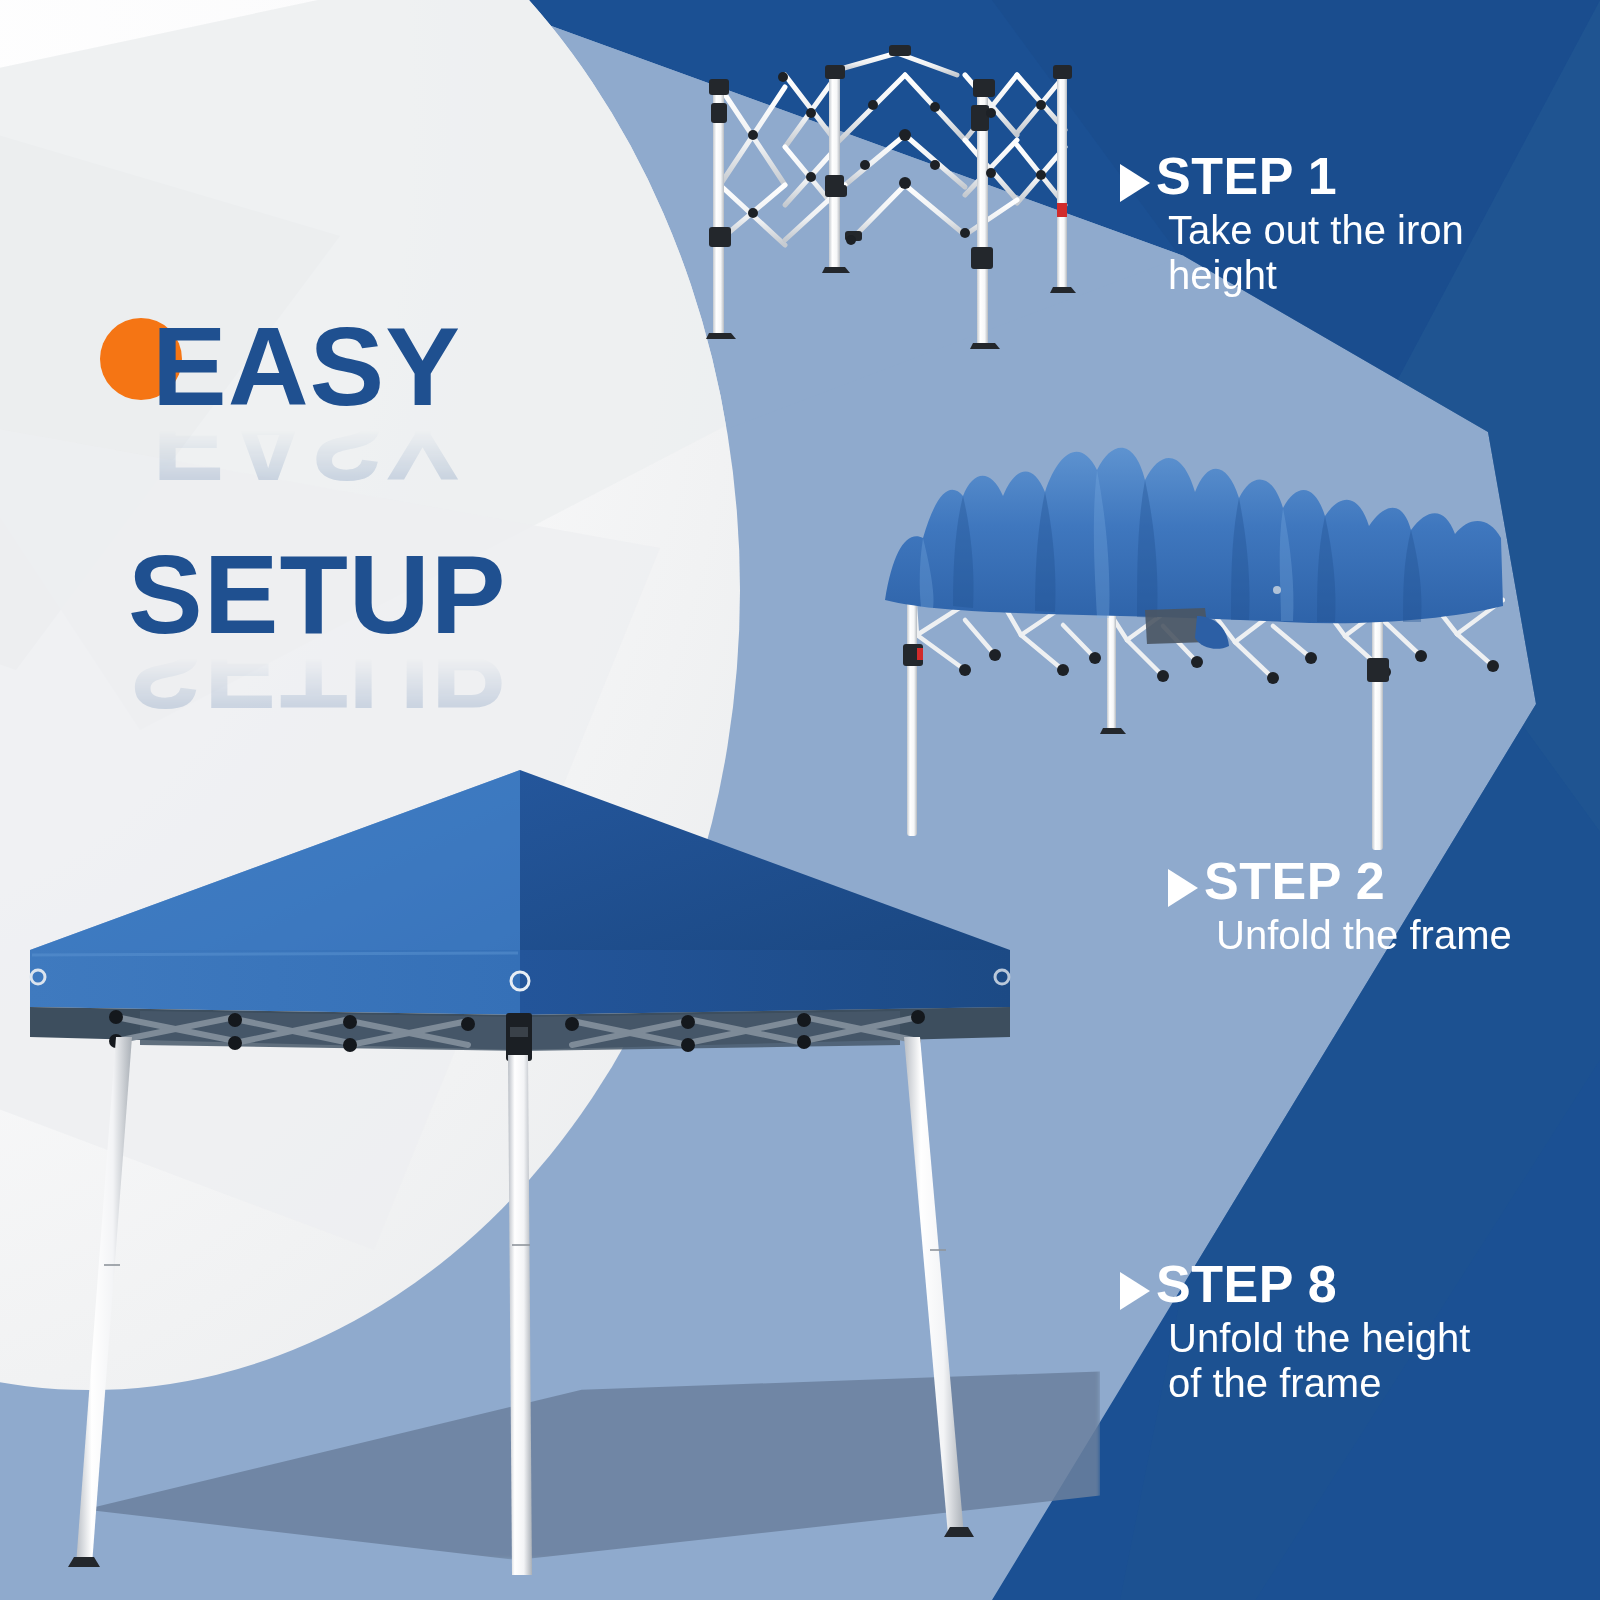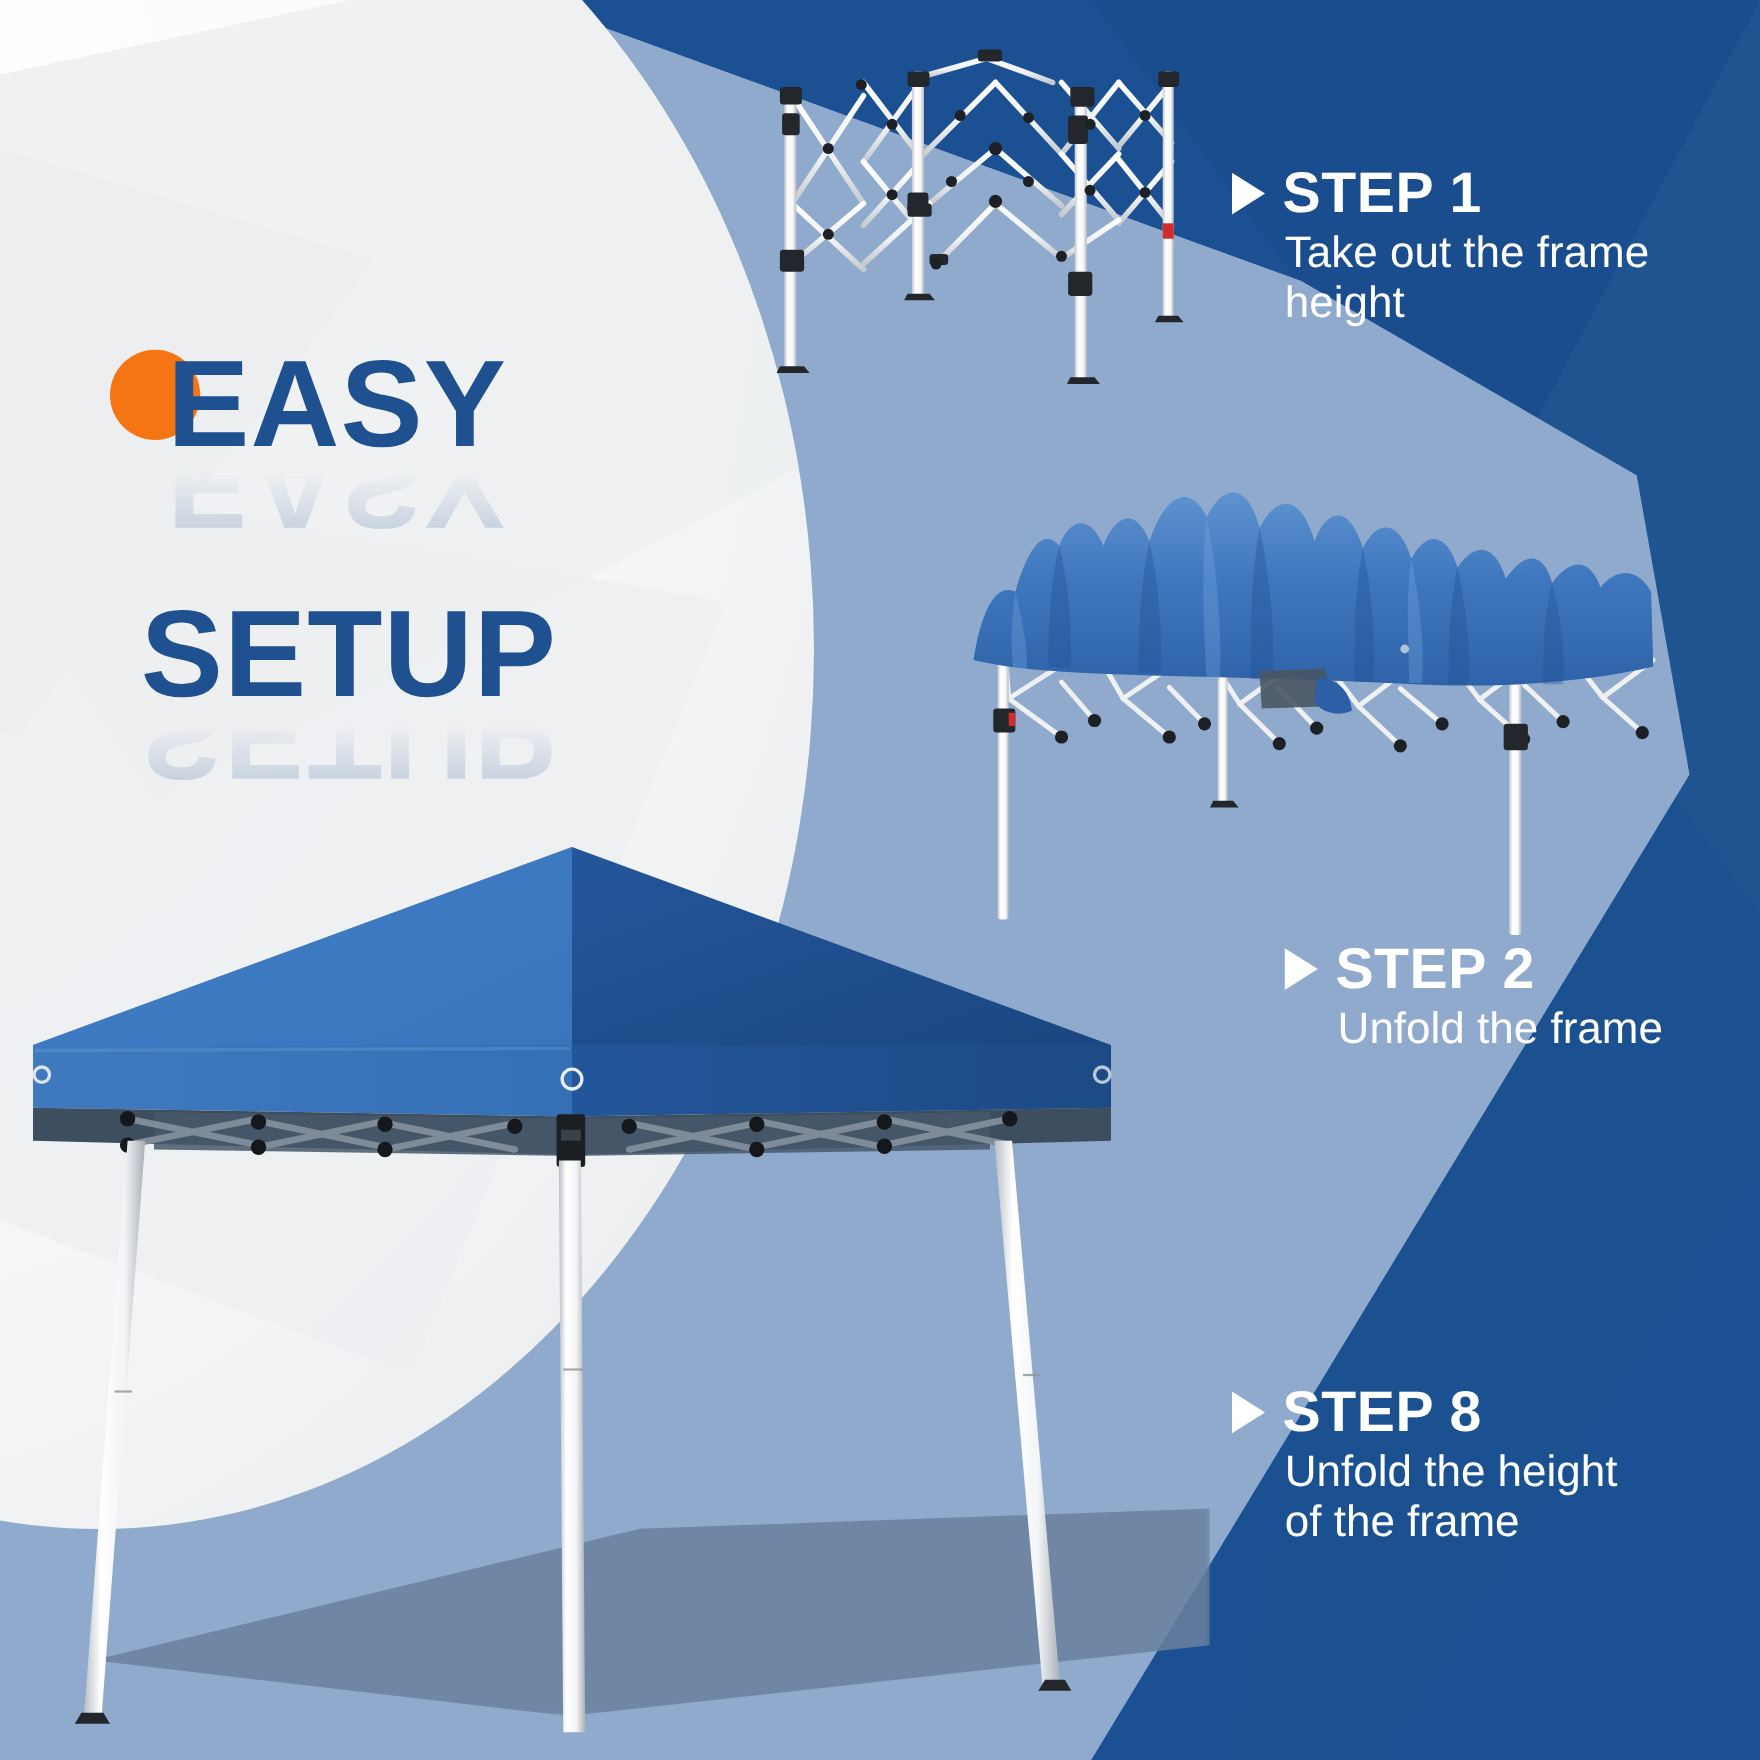--- a/index.html
+++ b/index.html
@@ -99,21 +99,21 @@
     -webkit-mask-image:linear-gradient(to top, rgba(0,0,0,0) 8%, rgba(0,0,0,.75) 96%);
     mask-image:linear-gradient(to top, rgba(0,0,0,0) 8%, rgba(0,0,0,.75) 96%);
     height:72px;overflow:hidden;
     margin-top:2px;
   }
   .r1{padding-left:52px;}
   .r2{padding-left:28px;}
 
   
   .step{position:absolute;width:400px;}
-  .step-head{display:flex;align-items:center;gap:16px;}
+  .step-head{display:flex;align-items:flex-end;gap:6px;}
   .tri{
     width:0;height:0;
     border-top:19px solid transparent;
     border-bottom:19px solid transparent;
     border-left:30px solid #ffffff;
     flex:0 0 auto;
   }
   .step-title{
     font-size:52px;font-weight:bold;color:#ffffff;
     letter-spacing:.5px;line-height:1;
@@ -461,21 +461,21 @@
       <path d="M930 782 h18 l6 10 h-30 z"></path>
     </g>
   </svg>
 
   <div class="step" id="step1">
     <div class="step-head">
       <span class="tri"></span>
       <span class="step-title">STEP 1</span>
     </div>
     <div class="step-desc">
-      <div>Take out the frame</div>
+      <div>Take out the iron</div>
       <div>height</div>
     </div>
   </div>
 
   <div class="step" id="step2">
     <div class="step-head">
       <span class="tri"></span>
       <span class="step-title">STEP 2</span>
     </div>
     <div class="step-desc">

